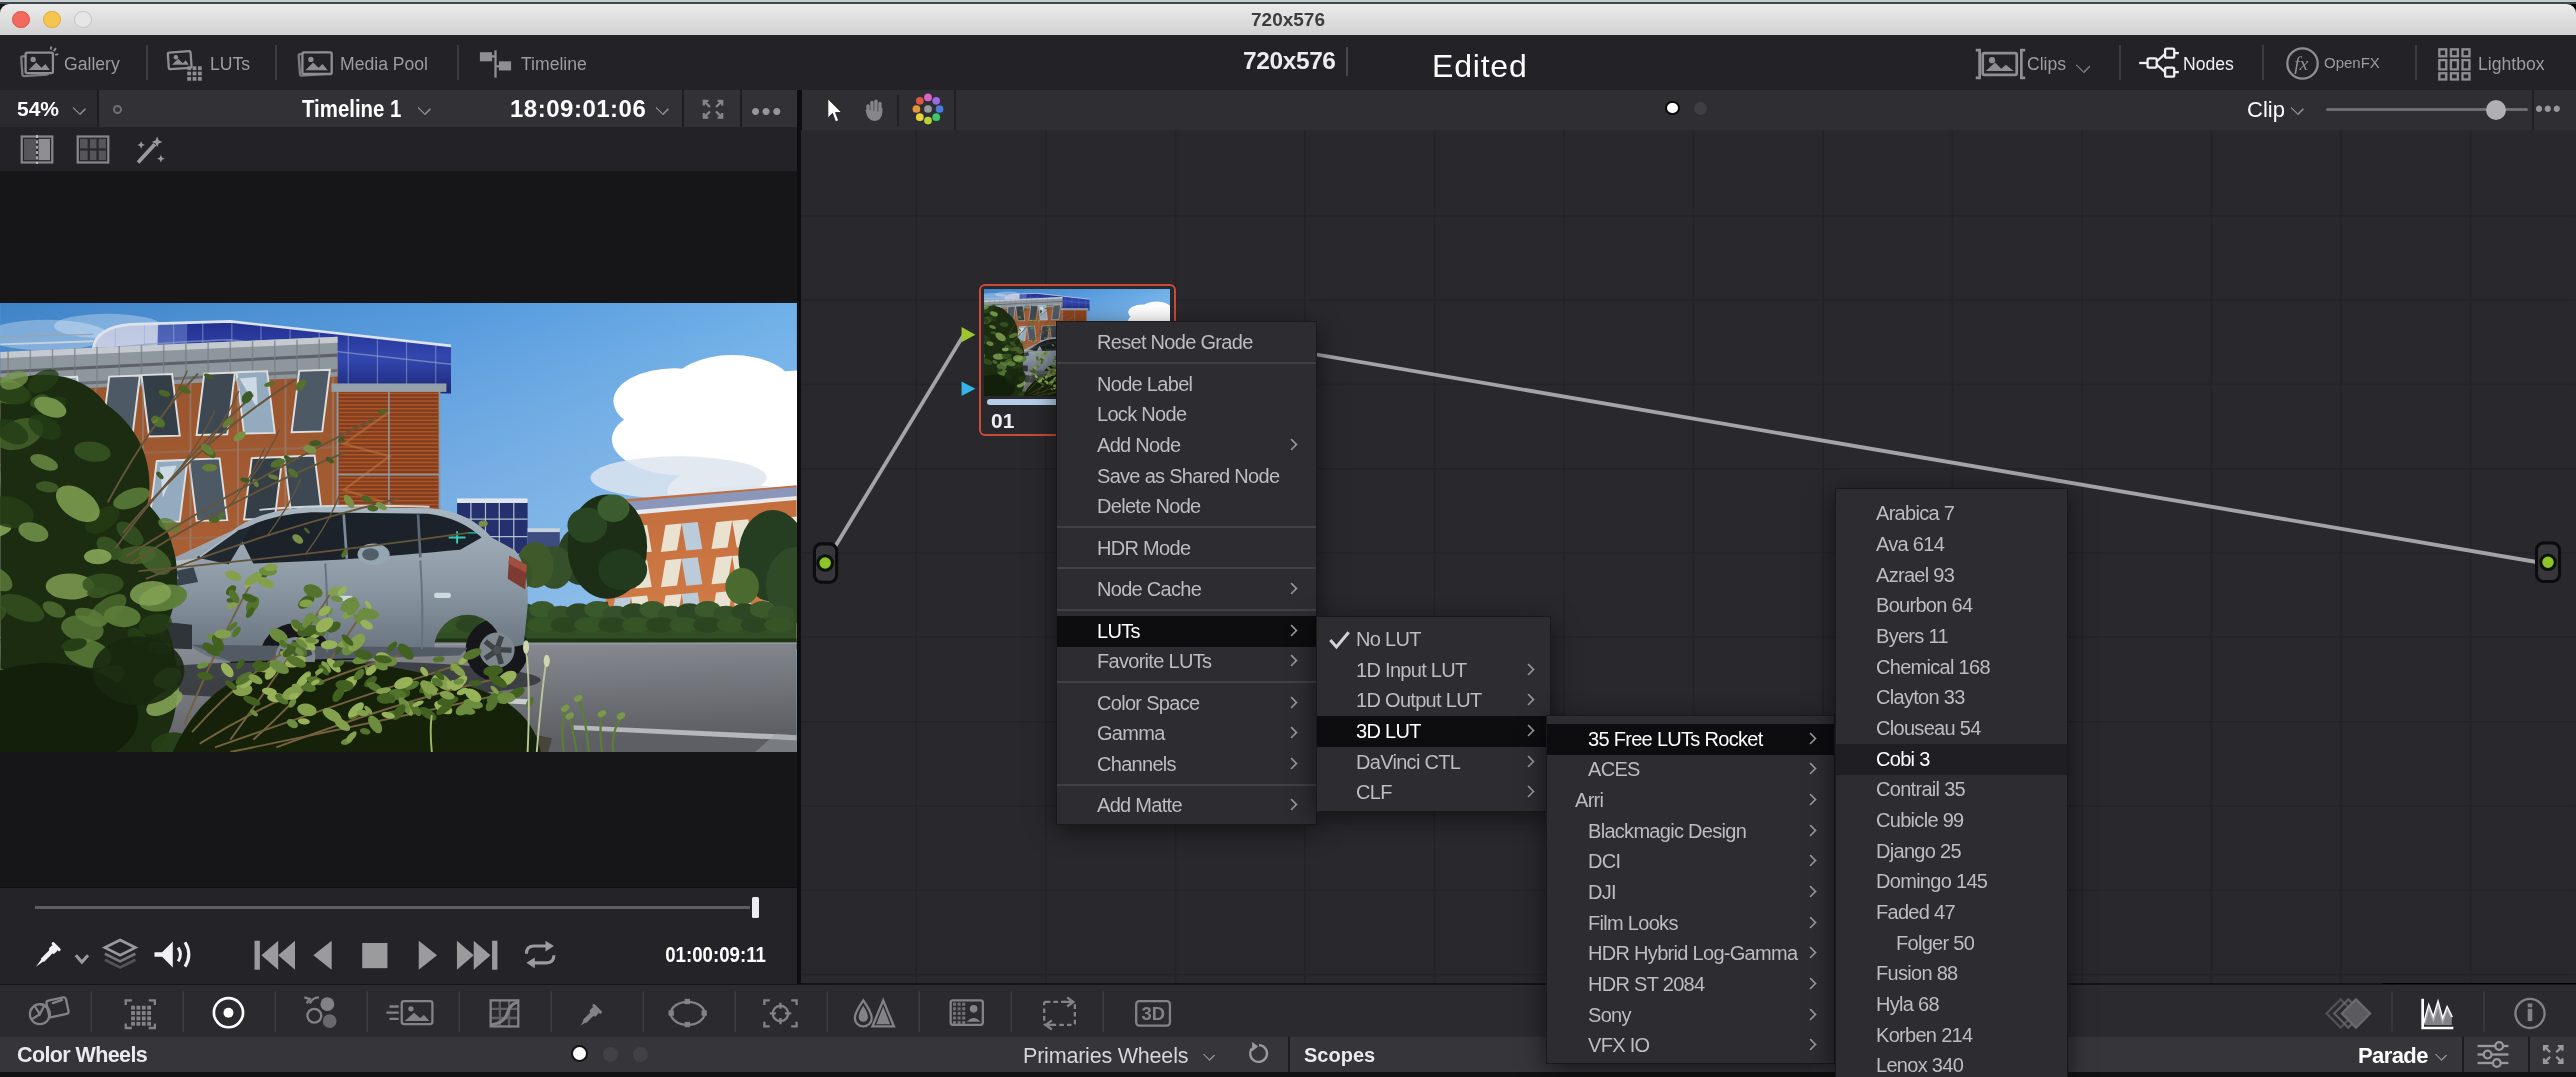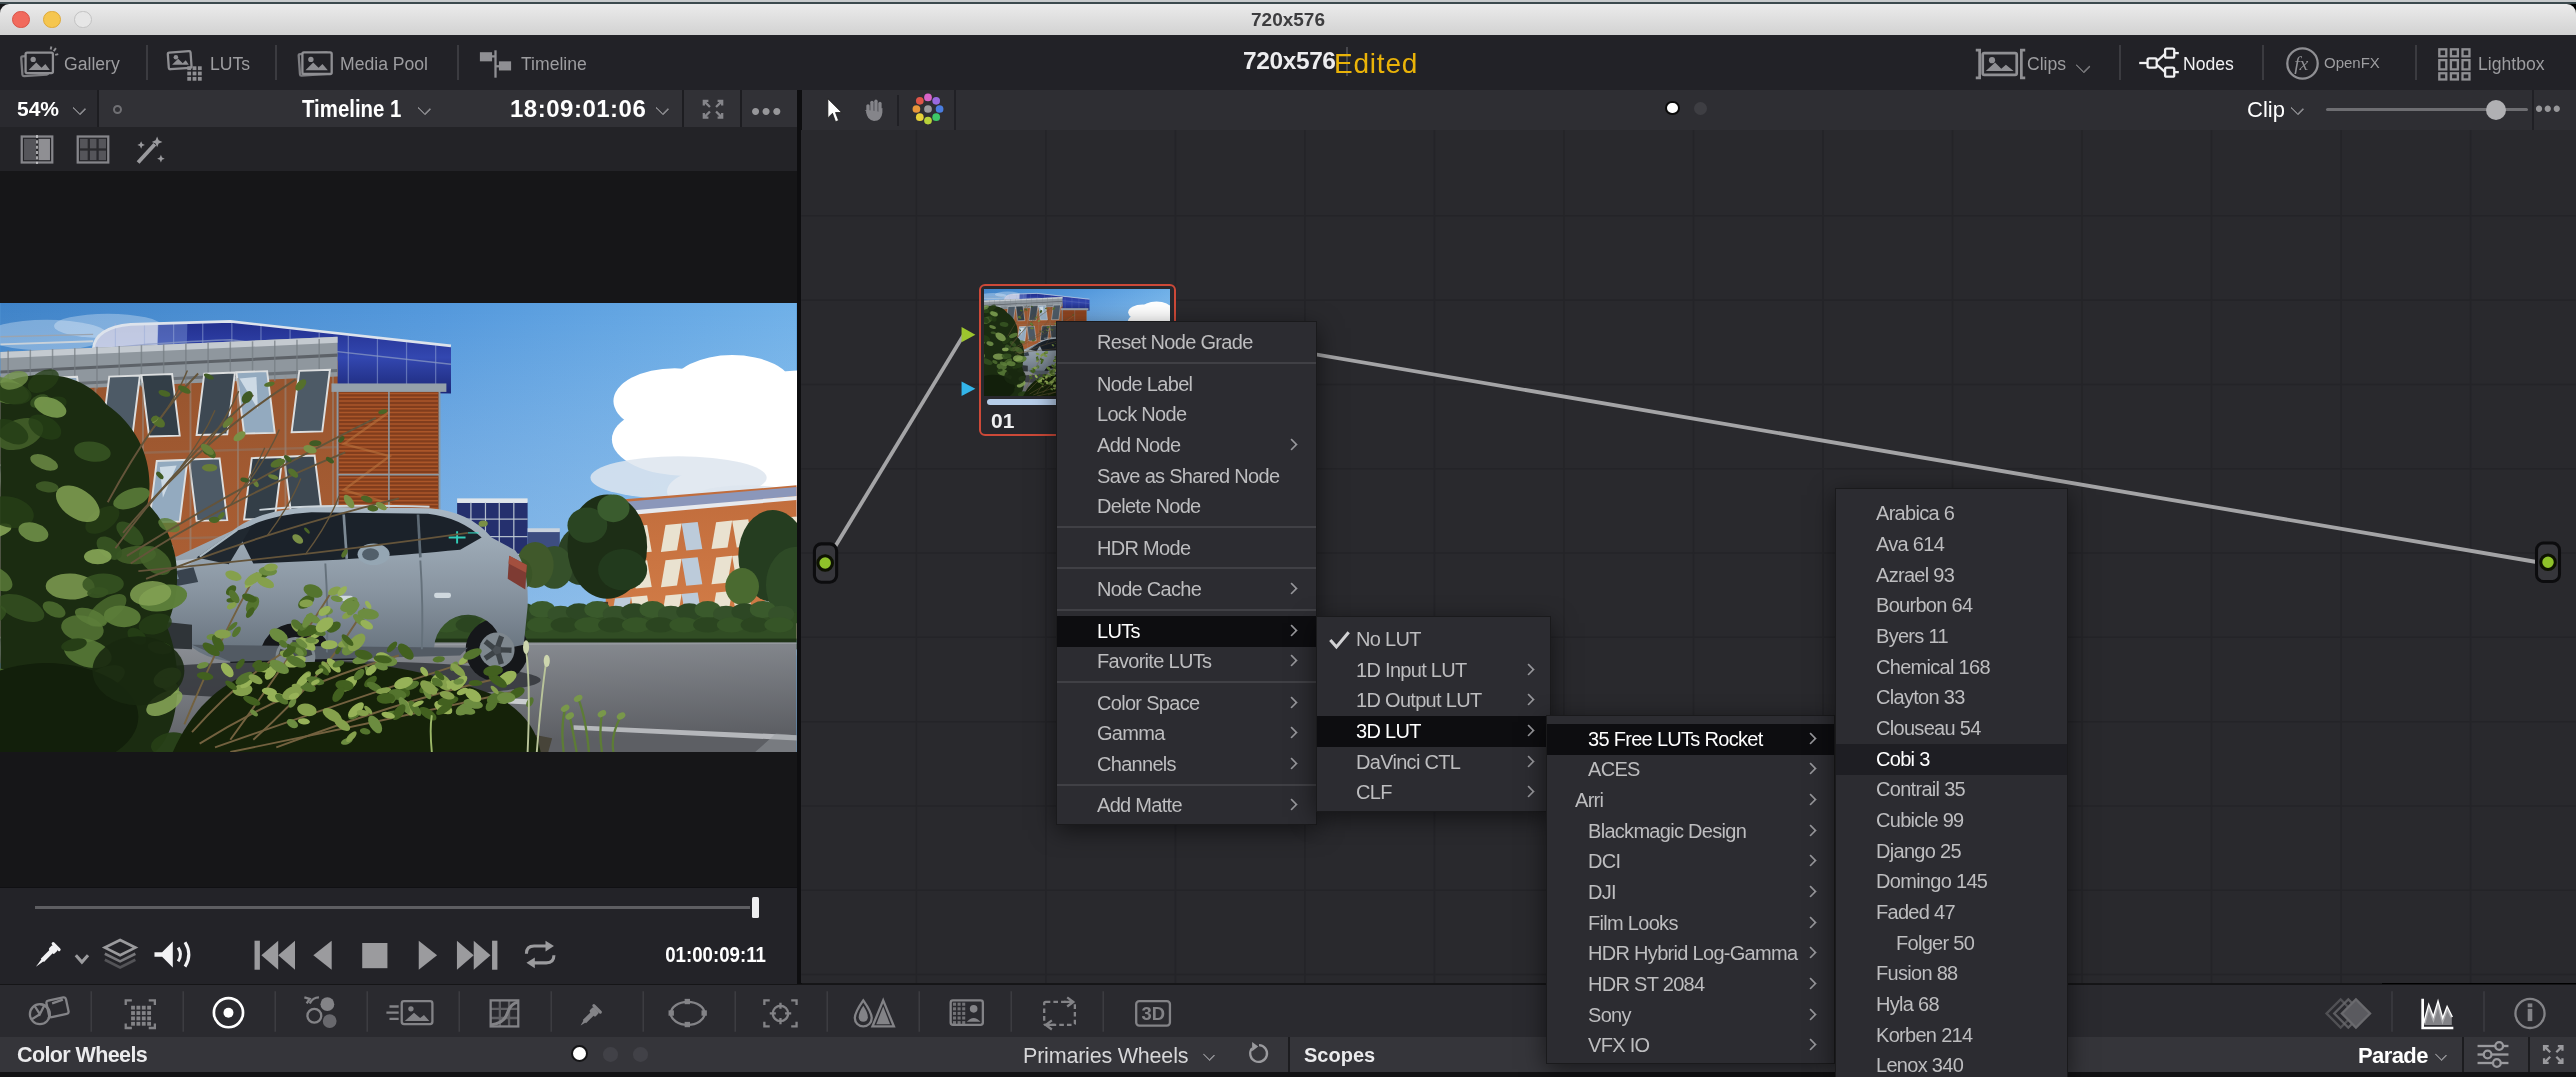--- a/index.html
+++ b/index.html
@@ -712,21 +712,21 @@
   <div class="sep1" style="left:457px;top:10px"></div>
   <div class="sep1" style="left:2119px;top:10px"></div>
   <div class="sep1" style="left:2262px;top:10px"></div>
   <div class="sep1" style="left:2415px;top:10px"></div>
   <div class="abs dim" style="left:64px;top:19px;font-size:17.6px">Gallery</div>
   <div class="abs dim" style="left:210px;top:19px;font-size:17.6px">LUTs</div>
   <div class="abs dim" style="left:340px;top:19px;font-size:17.6px">Media Pool</div>
   <div class="abs dim" style="left:521px;top:19px;font-size:17.6px">Timeline</div>
   <div class="abs" style="left:1243px;top:12.3px;font-size:24.5px;letter-spacing:-0.4px;color:#ededef;font-weight:bold">720x576</div>
   <div class="abs" style="left:1346px;top:12.3px;width:1.5px;height:29px;background:#47474c"></div>
-  <div class="abs" style="left:1334px;top:13px;font-size:28px;letter-spacing:0.8px;color:#eab308">Edited</div>
+  <div class="abs" style="left:1432px;top:13px;font-size:32px;letter-spacing:0.8px;color:#ffffff">Edited</div>
   <div class="abs dim" style="left:2027px;top:19px;font-size:17.6px">Clips</div>
   <div class="abs" style="left:2077px;top:24.5px"><span class="chev" style="border-color:#77777a;border-width:2.3px"></span></div>
   <div class="abs" style="left:2183px;top:19px;font-size:17.6px;color:#f2f2f4">Nodes</div>
   <div class="abs dim" style="left:2324px;top:19px;font-size:15px">OpenFX</div>
   <div class="abs dim" style="left:2478px;top:19px;font-size:17.6px">Lightbox</div>
 
 <svg class="abs" style="left:18.4px;top:10px" width="41" height="38" viewBox="0 0 54 50">
  <rect x="5" y="14" width="34" height="26" rx="2" fill="none" stroke="#7c7c80" stroke-width="3" transform="rotate(-4 22 27)"></rect>
  <rect x="10" y="10" width="36" height="27" rx="2" fill="#222227" stroke="#8f8f93" stroke-width="3"></rect>
  <circle cx="20" cy="19" r="3.5" fill="#8f8f93"></circle>
@@ -1214,21 +1214,21 @@
   <div class="mitem" style="top:130px"><span style="margin-left:41px">DCI</span><span class="rarr" style="right:18.4px;top:10px"></span></div>
   <div class="mitem" style="top:161px"><span style="margin-left:41px">DJI</span><span class="rarr" style="right:18.4px;top:10px"></span></div>
   <div class="mitem" style="top:192px"><span style="margin-left:41px">Film Looks</span><span class="rarr" style="right:18.4px;top:10px"></span></div>
   <div class="mitem" style="top:222px"><span style="margin-left:41px">HDR Hybrid Log-Gamma</span><span class="rarr" style="right:18.4px;top:10px"></span></div>
   <div class="mitem" style="top:253px"><span style="margin-left:41px">HDR ST 2084</span><span class="rarr" style="right:18.4px;top:10px"></span></div>
   <div class="mitem" style="top:284px"><span style="margin-left:41px">Sony</span><span class="rarr" style="right:18.4px;top:10px"></span></div>
   <div class="mitem" style="top:314px"><span style="margin-left:41px">VFX IO</span><span class="rarr" style="right:18.4px;top:10px"></span></div>
 </div>
 
 <div class="abs" id="menu4" style="left:1835px;top:488px;width:233px;height:590px;background:#2c2c31;border:1.5px solid #1a1a1c;border-bottom:none;box-shadow:0 6.1px 23px rgba(0,0,0,.55)">
-  <div class="mitem" style="top:9.2px"><span style="margin-left:40px">Arabica 6</span></div>
+  <div class="mitem" style="top:9.2px"><span style="margin-left:40px">Arabica 7</span></div>
   <div class="mitem" style="top:40px"><span style="margin-left:40px">Ava 614</span></div>
   <div class="mitem" style="top:71px"><span style="margin-left:40px">Azrael 93</span></div>
   <div class="mitem" style="top:101px"><span style="margin-left:40px">Bourbon 64</span></div>
   <div class="mitem" style="top:132px"><span style="margin-left:40px">Byers 11</span></div>
   <div class="mitem" style="top:163px"><span style="margin-left:40px">Chemical 168</span></div>
   <div class="mitem" style="top:193px"><span style="margin-left:40px">Clayton 33</span></div>
   <div class="mitem" style="top:224px"><span style="margin-left:40px">Clouseau 54</span></div>
   <div class="mitem" style="top:255px;background:#1e1e23;color:#fff"><span style="margin-left:40px">Cobi 3</span></div>
   <div class="mitem" style="top:285px"><span style="margin-left:40px">Contrail 35</span></div>
   <div class="mitem" style="top:316px"><span style="margin-left:40px">Cubicle 99</span></div>

